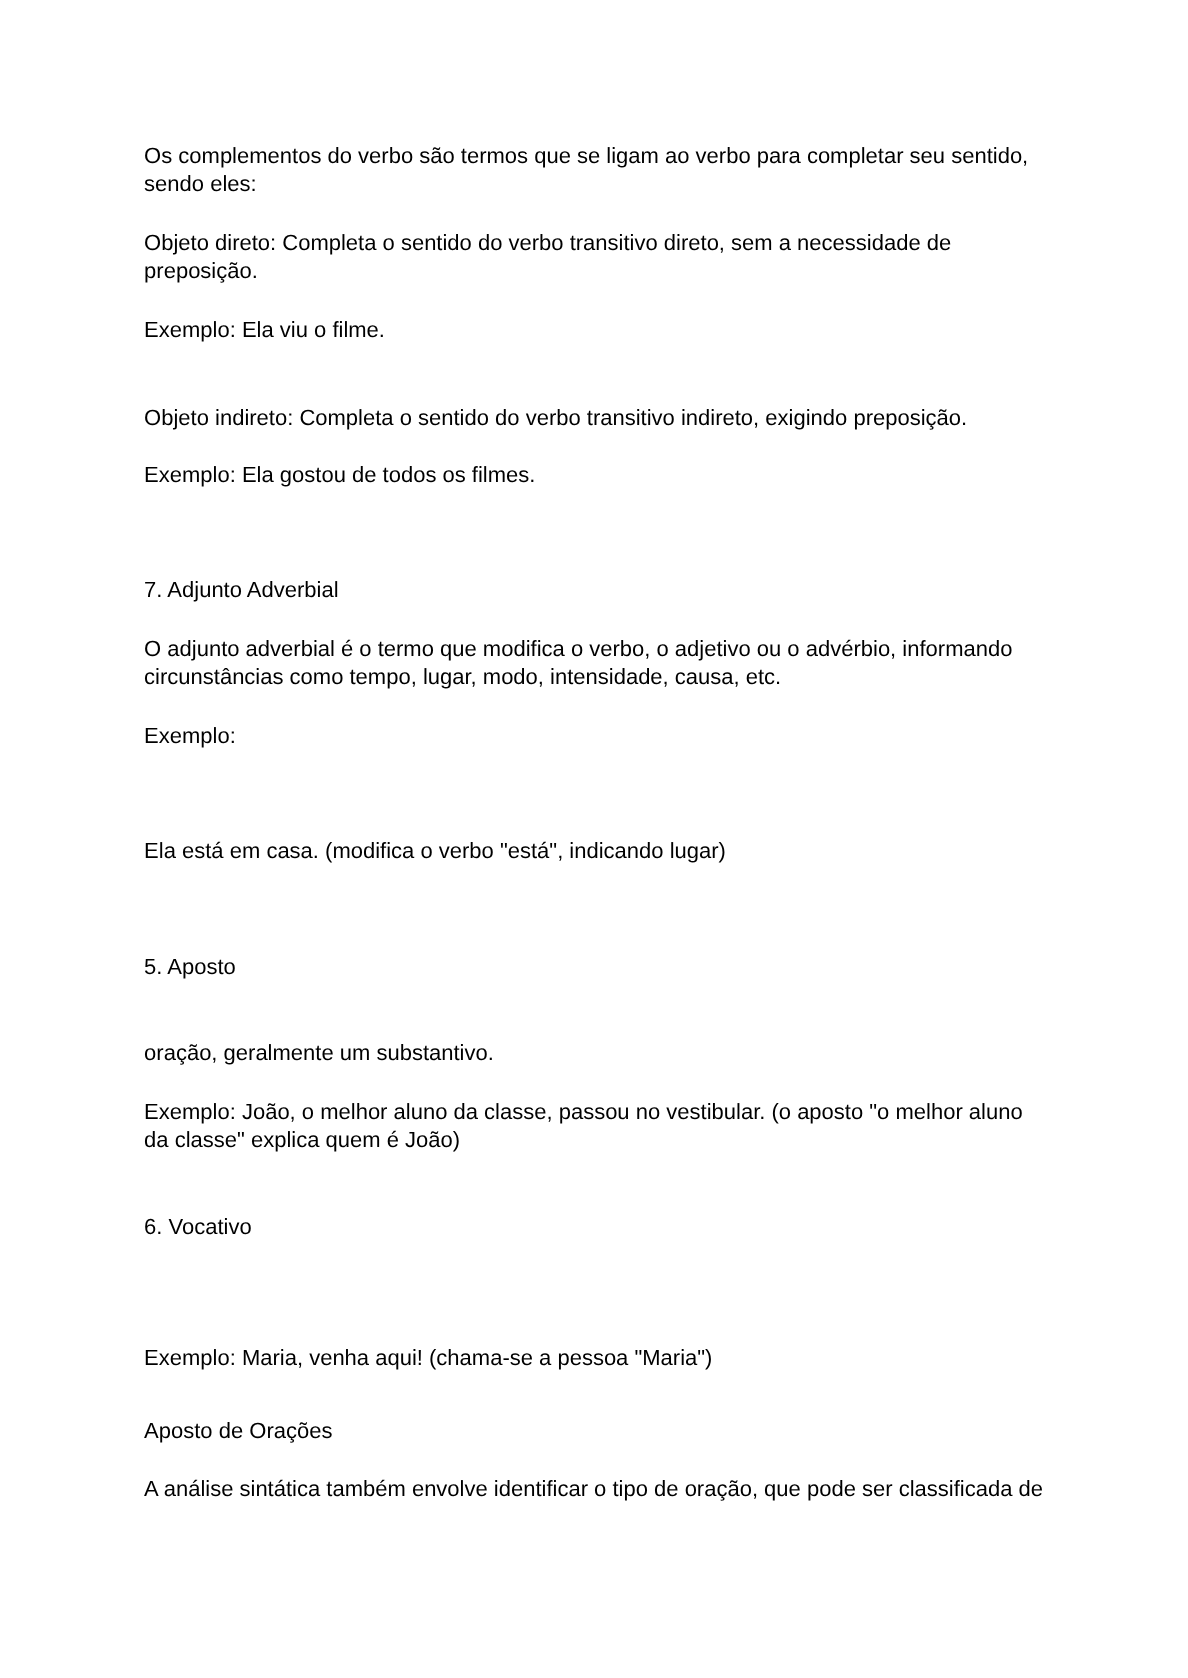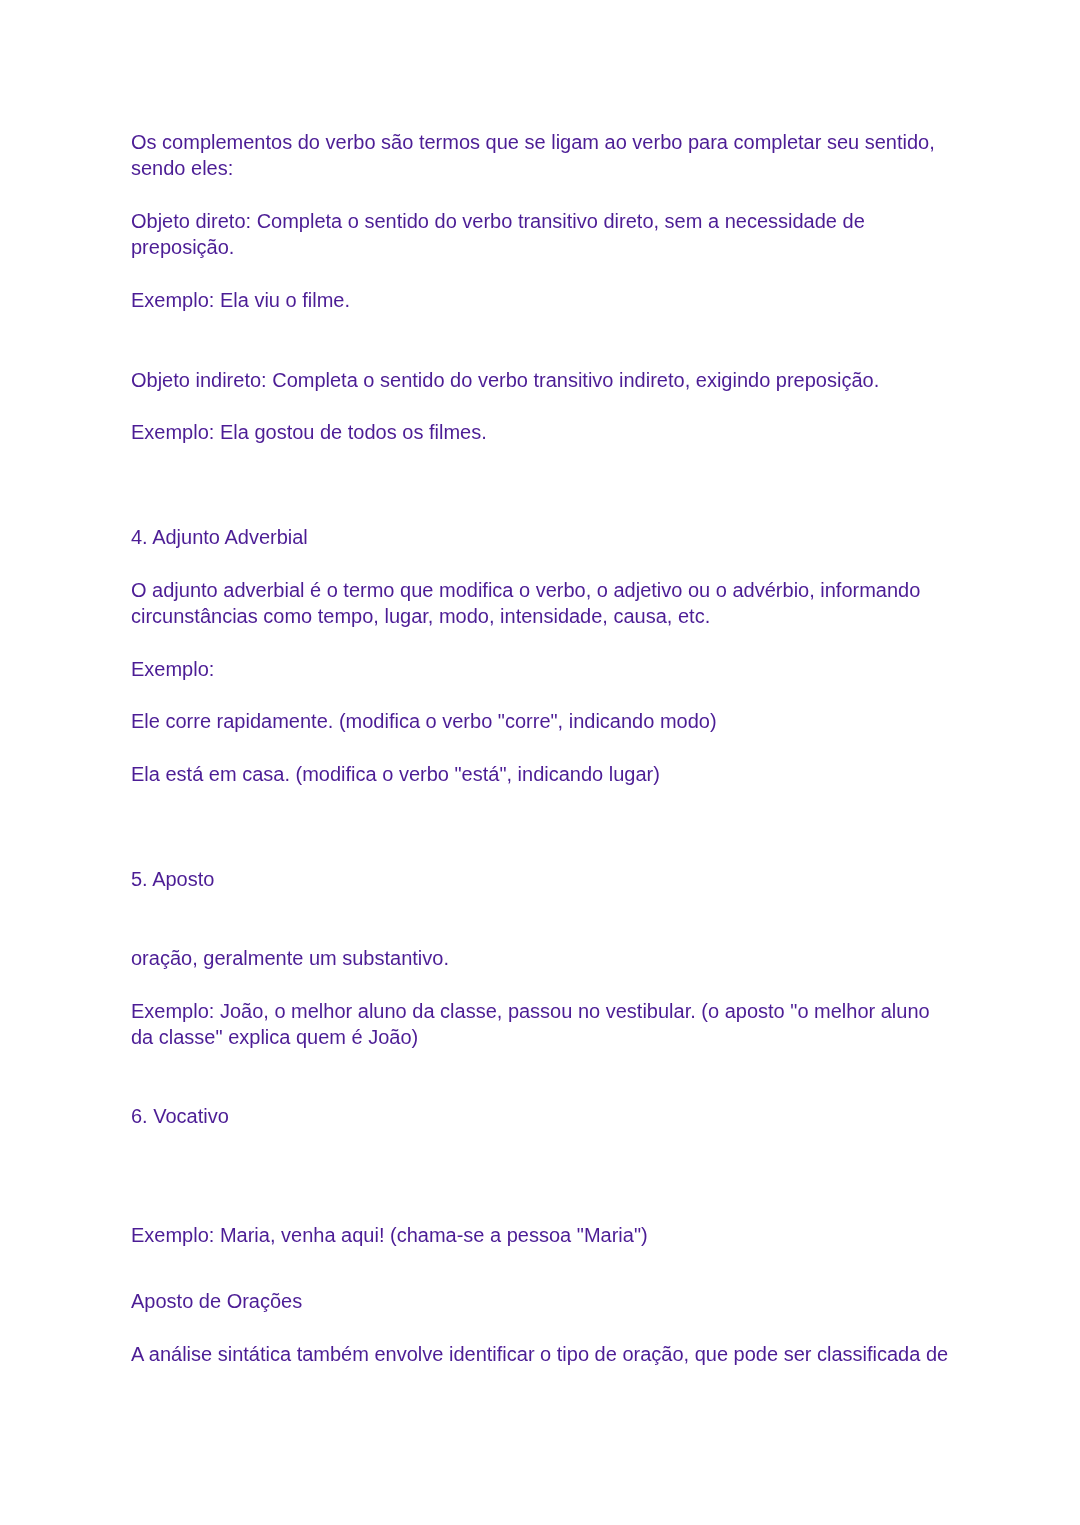--- a/index.html
+++ b/index.html
@@ -4,49 +4,48 @@
   <style>
     html, body { margin: 0; padding: 0; background: #ffffff; }
     body { width: 1080px; height: 1525px; position: relative; overflow: hidden; }
     .page { position: absolute; left: 0; top: 0; width: 1080px; height: 1525px; background: #ffffff; }
     .line {
       position: absolute;
       left: 131px;
       font-family: "Liberation Sans", sans-serif;
       font-size: 20px;
       line-height: 26px;
-      color: #4c1d95;
+      color: #000000;
       white-space: nowrap;
       margin: 0;
     }
   </style>
 </head>
 <body>
 
 <div class="page">
   <p class="line" style="top:129px">Os complementos do verbo são termos que se ligam ao verbo para completar seu sentido,</p>
   <p class="line" style="top:155px">sendo eles:</p>
 
   <p class="line" style="top:208px">Objeto direto: Completa o sentido do verbo transitivo direto, sem a necessidade de</p>
   <p class="line" style="top:234px">preposição.</p>
 
   <p class="line" style="top:287px">Exemplo: Ela viu o filme.</p>
 
   <p class="line" style="top:367px">Objeto indireto: Completa o sentido do verbo transitivo indireto, exigindo preposição.</p>
 
   <p class="line" style="top:419px">Exemplo: Ela gostou de todos os filmes.</p>
 
-  <p class="line" style="top:524px">4. Adjunto Adverbial</p>
+  <p class="line" style="top:524px">7. Adjunto Adverbial</p>
 
   <p class="line" style="top:577px">O adjunto adverbial é o termo que modifica o verbo, o adjetivo ou o advérbio, informando</p>
   <p class="line" style="top:603px">circunstâncias como tempo, lugar, modo, intensidade, causa, etc.</p>
 
   <p class="line" style="top:656px">Exemplo:</p>
 
-  <p class="line" style="top:708px">Ele corre rapidamente. (modifica o verbo "corre", indicando modo)</p>
 
   <p class="line" style="top:761px">Ela está em casa. (modifica o verbo "está", indicando lugar)</p>
 
   <p class="line" style="top:866px">5. Aposto</p>
 
   <p class="line" style="top:945px">oração, geralmente um substantivo.</p>
 
   <p class="line" style="top:998px">Exemplo: João, o melhor aluno da classe, passou no vestibular. (o aposto "o melhor aluno</p>
   <p class="line" style="top:1024px">da classe" explica quem é João)</p>
 

